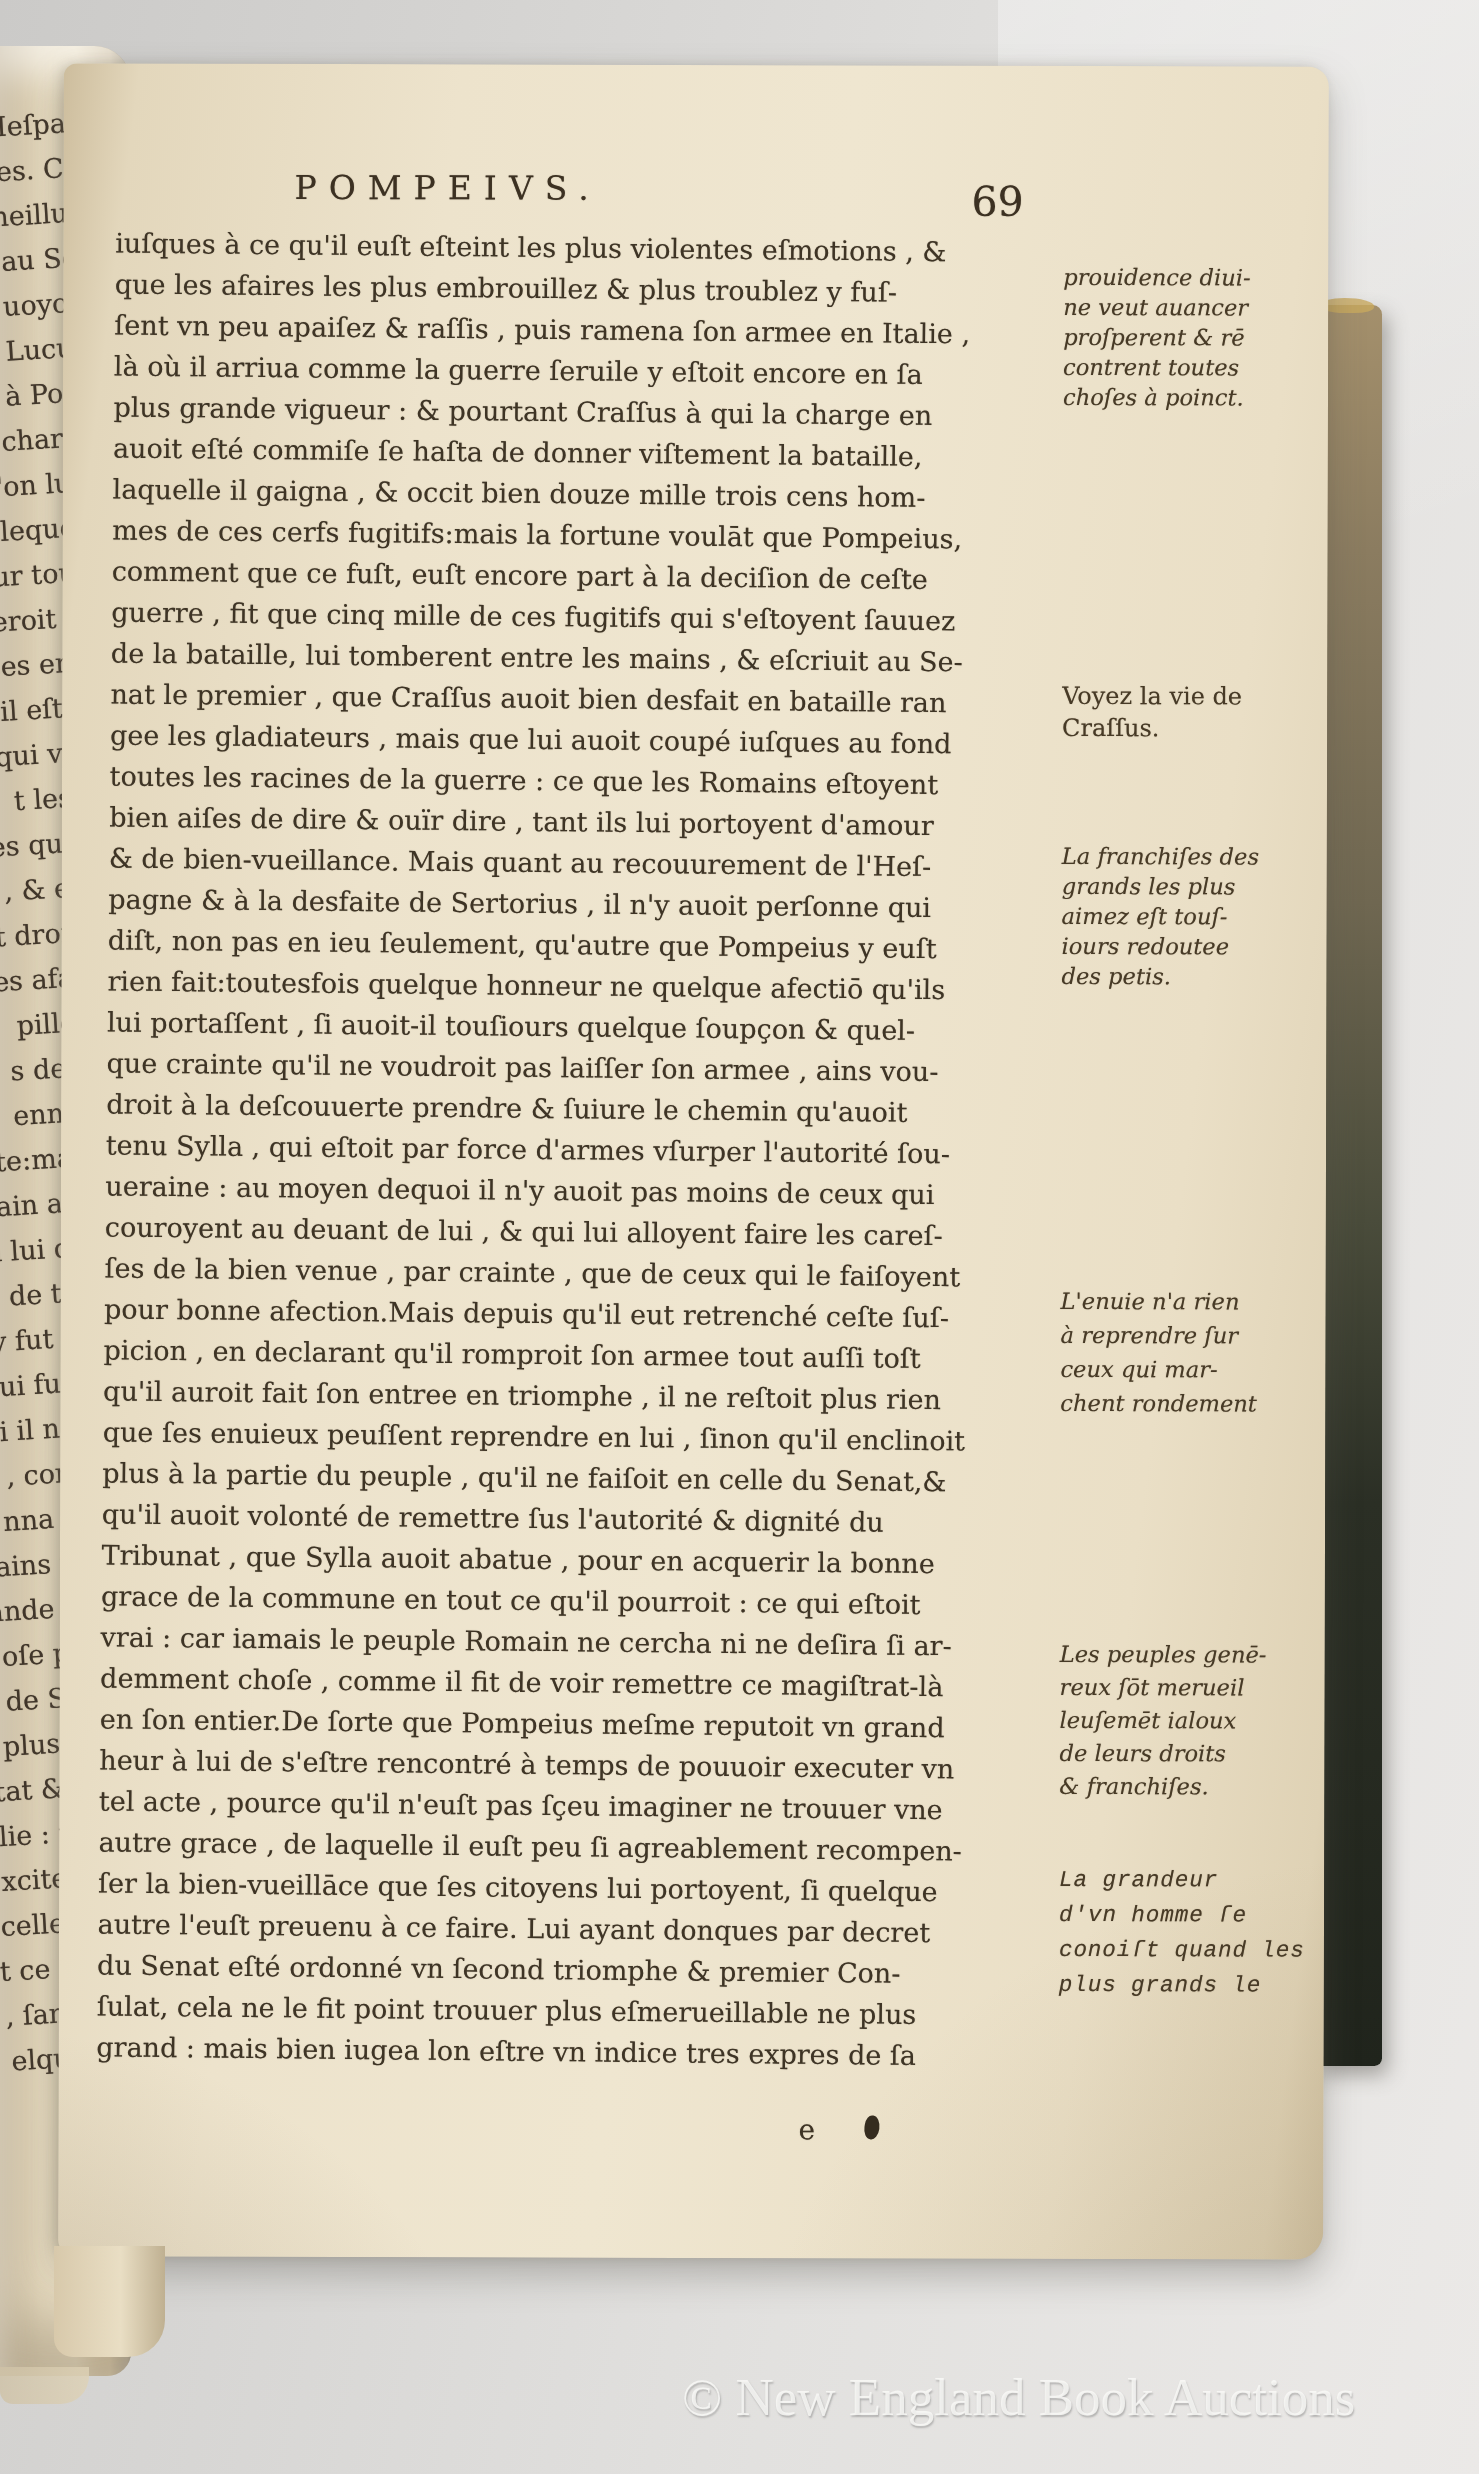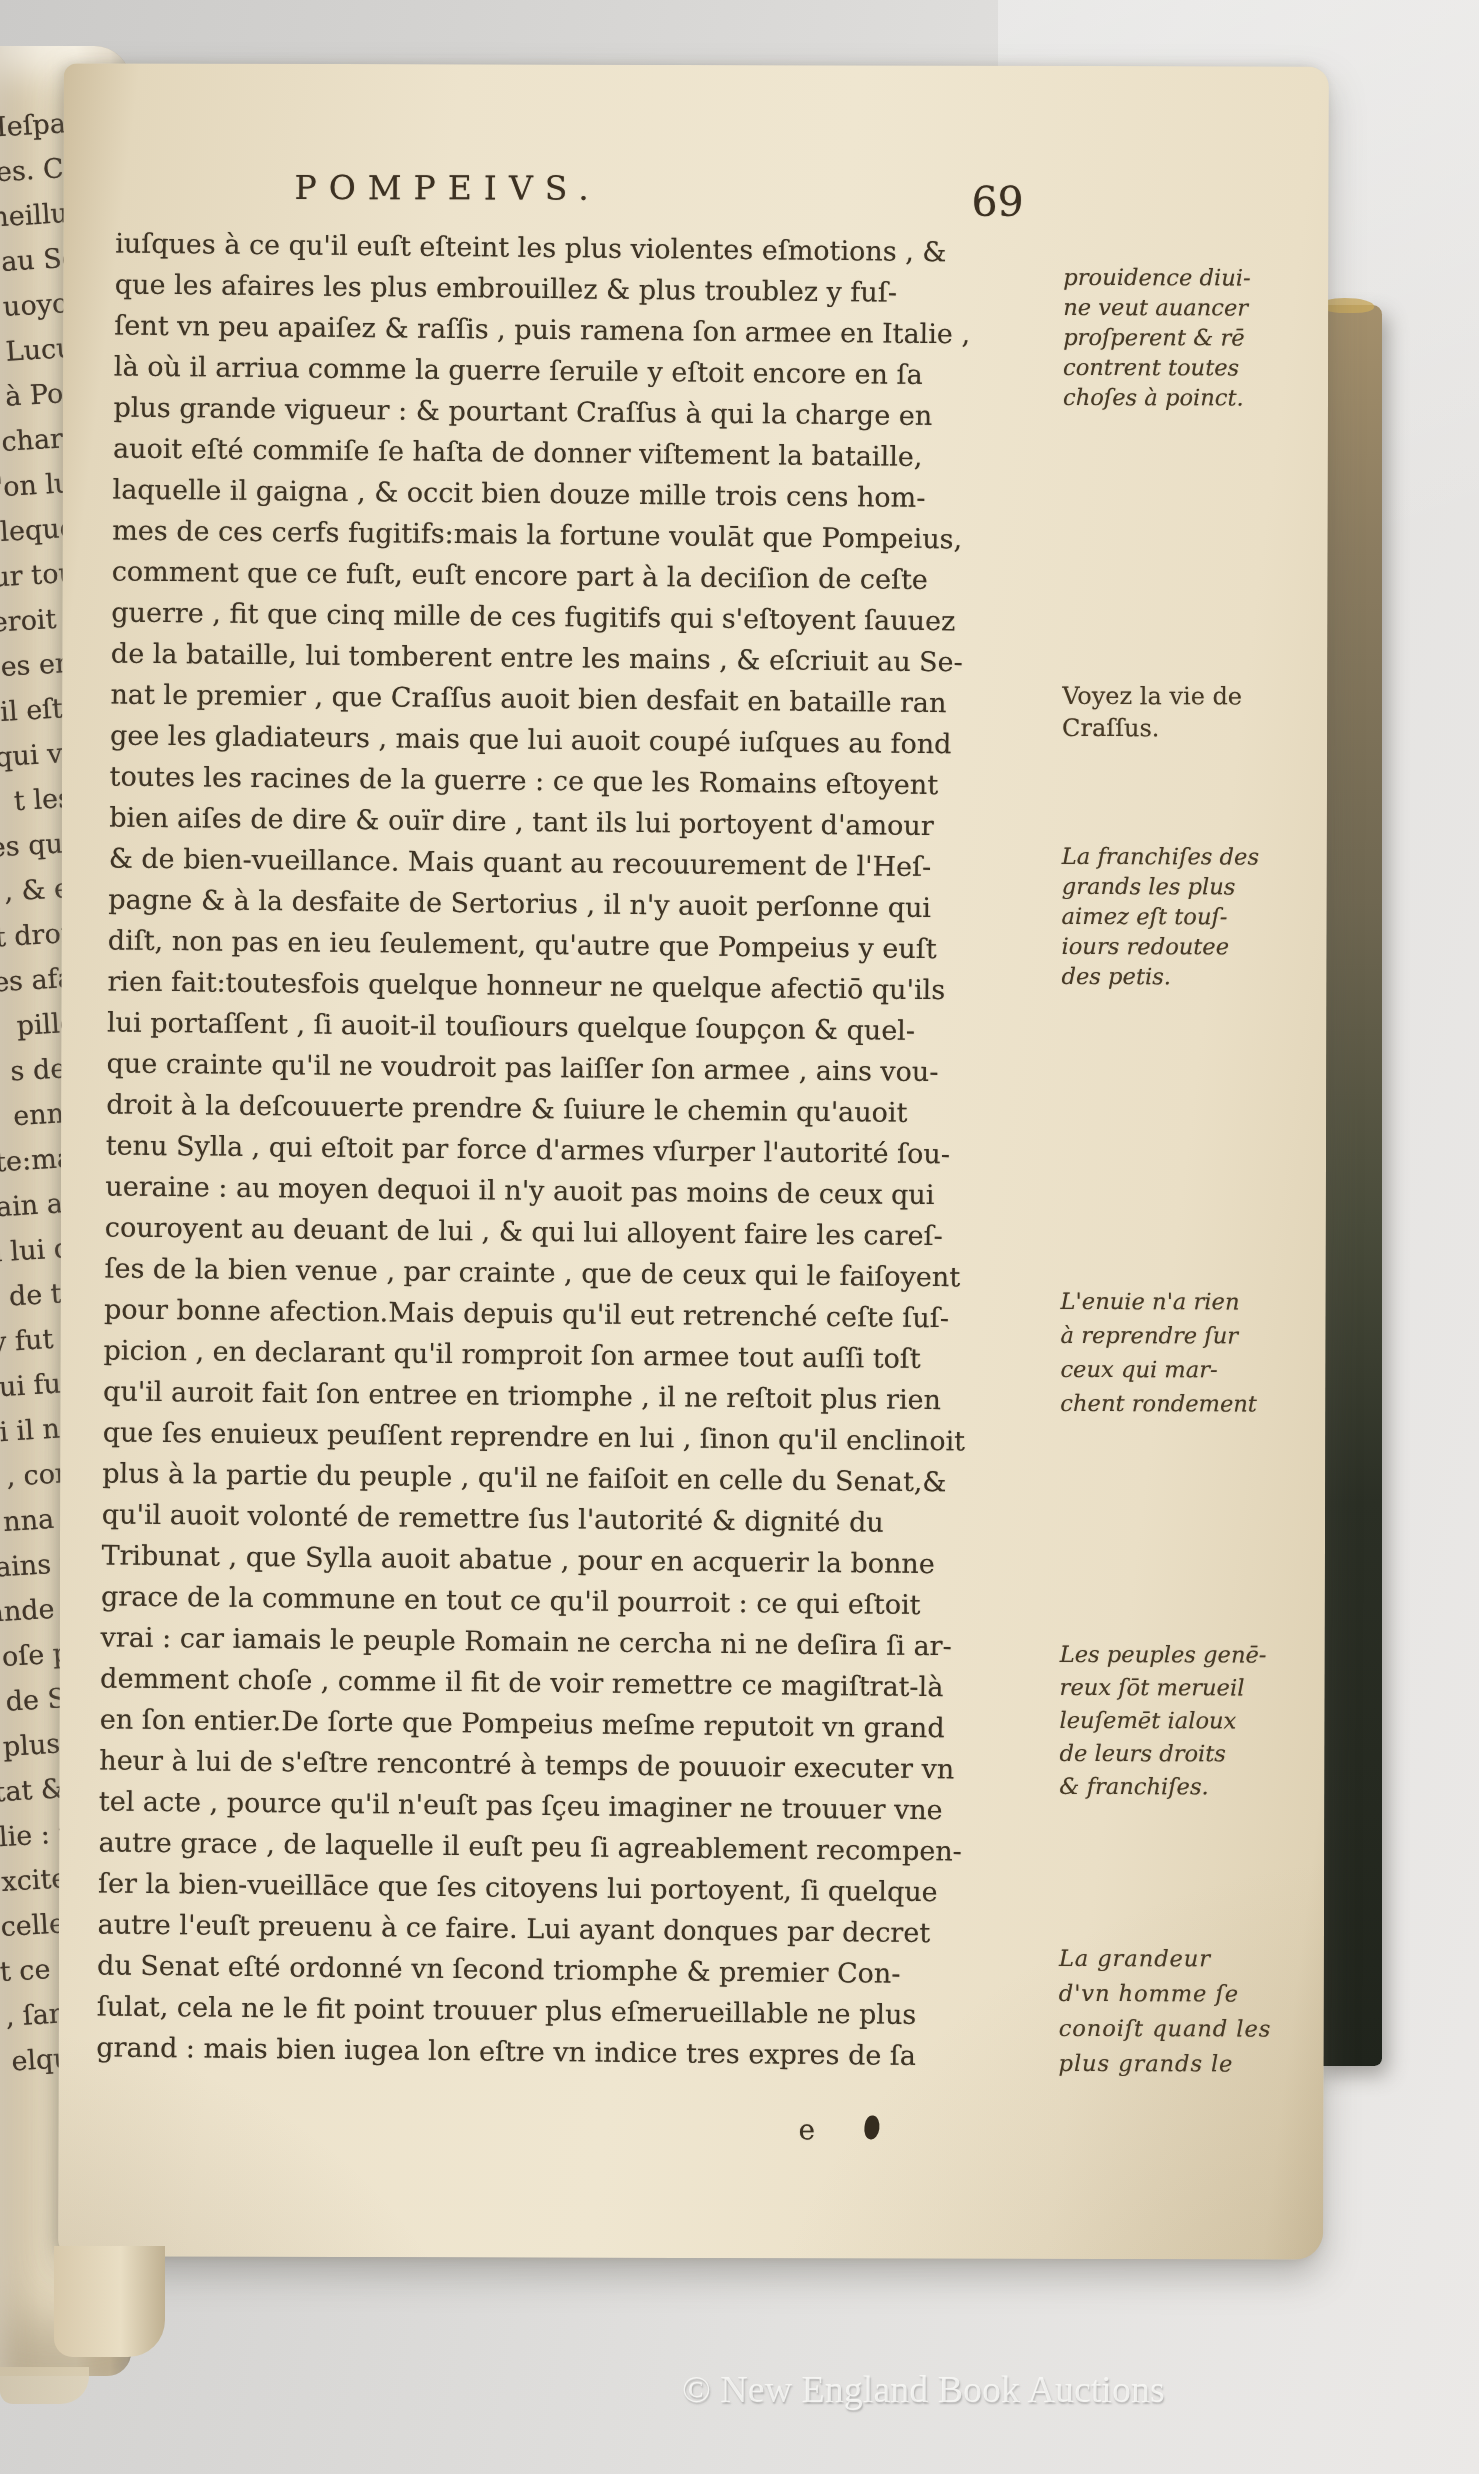--- a/index.html
+++ b/index.html
@@ -61,31 +61,31 @@
   
   .mnote{position:absolute;left:1000px;width:277px;color:#473a26;
     font-size:22.6px;line-height:30px;white-space:nowrap;
     text-shadow:0 0 0.9px rgba(71,58,38,.5);}
   .mnote.italic{font-style:italic;}
   .n1{top:196px;}
   .n2{top:614px;font-style:normal;font-size:24px;line-height:32px;}
   .n3{top:775px;}
   .n4{top:1218px;line-height:34px;}
   .n5{top:1572px;line-height:33px;}
-  .n6{top:1875px;line-height:35px;letter-spacing:0.9px;}
+  .n6{top:1797px;line-height:35px;letter-spacing:0.9px;font-family:Liberation Mono, monospace;}
 
   
   .stack1{position:absolute;left:54px;top:2246px;width:111px;height:111px;
     background:linear-gradient(90deg,#d8c9ab,#e9dec4 60%,#bfb091);border-radius:0 0 37px 18.5px;}
   .stack2{position:absolute;left:0px;top:2367px;width:89px;height:37px;
     background:linear-gradient(90deg,#cfc2a6,#ded2b6);border-radius:0 0 28px 13px;opacity:.8;}
 
   
   .watermark{position:absolute;left:682px;top:2367px;width:777px;
-    color:rgba(250,250,248,.82);font-size:38px;font-family:"Liberation Serif",serif;
+    color:rgba(250,250,248,.82);font-size:53px;font-family:"Liberation Serif",serif;
     text-shadow:0.9px 1.8px 1.8px rgba(120,120,120,.45);white-space:nowrap;}
 </style>
 </head>
 <body>
 
 <div class="wall-light"></div>
 
 <div class="binding"></div>
 <div class="binding-top-fray"></div>
 

